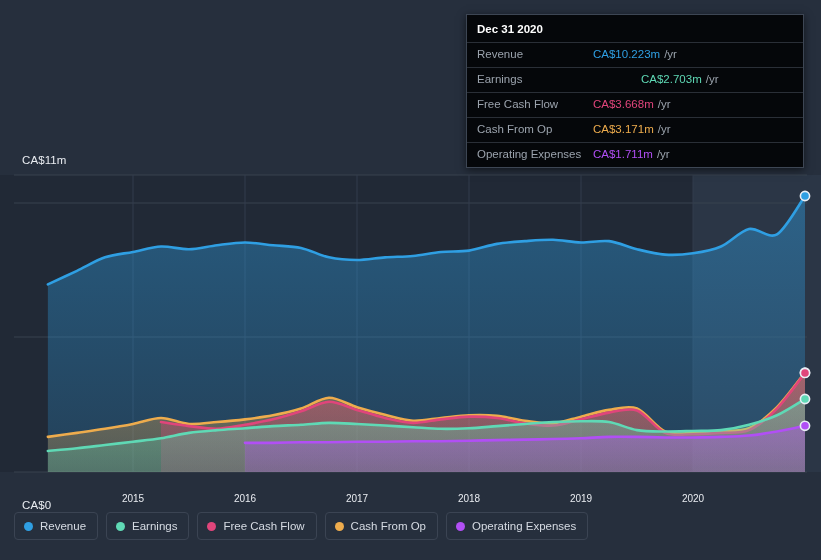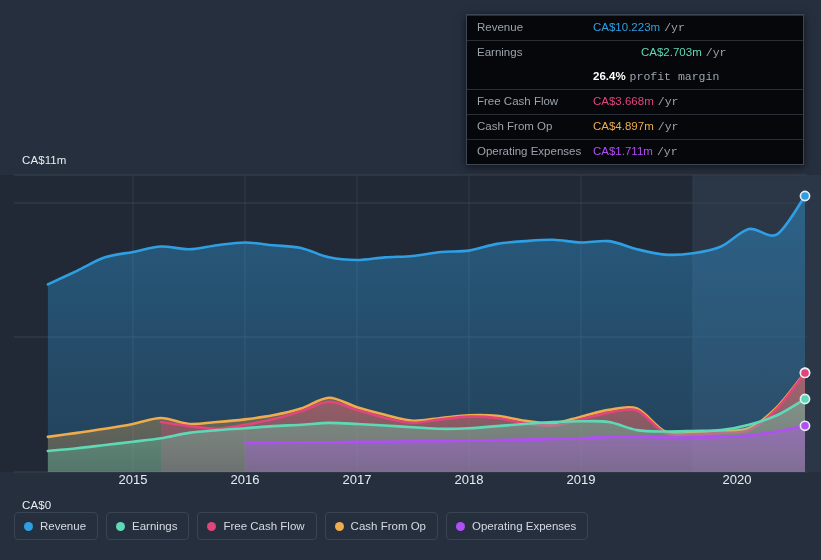--- a/index.html
+++ b/index.html
@@ -17,21 +17,21 @@
   .chart-svg{position:absolute;left:0;top:0;}
 
   .axis-label{
     position:absolute;color:#e9ecf1;font-size:11.5px;
     letter-spacing:.1px;white-space:nowrap;
   }
   #y-top-label{left:22px;top:154px;}
   #y-zero-label{left:22px;top:454px;margin-top:45px;}
 
   .x-tick{
-    position:absolute;top:472px;color:#e9ecf1;font-size:13px;
+    position:absolute;top:493px;color:#e9ecf1;font-size:10px;
     transform:translateX(-50%);white-space:nowrap;
   }
 
   
   .tooltip{
     position:absolute;left:466px;top:14px;width:338px;
     background:#05070a;border:1px solid #3d4654;
     box-sizing:border-box;padding:0;
     box-shadow:0 2px 8px rgba(0,0,0,.55);
   }
@@ -42,21 +42,21 @@
   .tt-row{
     display:flex;align-items:center;
     border-top:1px solid #2a2f37;
     padding:3px 10px 4px 10px;
     font-size:11.5px;line-height:15px;
     min-height:17px;
   }
   .tt-row.no-rule{border-top:none;}
   .tt-key{color:#9ba3ad;width:116px;flex:0 0 116px;white-space:nowrap;}
   .tt-val{font-weight:normal;white-space:nowrap;}
-  .tt-unit{color:#9ba3ad;margin-left:4px;white-space:nowrap;font-weight:normal;font-family:Liberation Mono, monospace;}
+  .tt-unit{color:#9ba3ad;margin-left:4px;white-space:nowrap;font-weight:normal;}
   .tt-margin-val{color:#ffffff;font-weight:bold;}
 
   
   .legend{
     position:absolute;left:14px;top:512px;
     display:flex;gap:8px;align-items:center;
   }
   .legend-item{
     display:flex;align-items:center;gap:7px;
     border:1px solid #3b4453;border-radius:4px;
@@ -129,49 +129,45 @@
 
     <div class="axis-label" id="y-top-label">CA$11m</div>
     <div class="axis-label" id="y-zero-label">CA$0</div>
 
     <div id="x-ticks">
         <div class="x-tick" style="left: 133px;">2015</div>
         <div class="x-tick" style="left: 245px; text-align: center;">2016</div>
         <div class="x-tick" style="left: 357px;">2017</div>
         <div class="x-tick" style="left: 469px;">2018</div>
         <div class="x-tick" style="left: 581px;">2019</div>
-        <div class="x-tick" style="left: 693px; margin-left: 44px;">2020</div>
+        <div class="x-tick" style="left: 693px;">2020</div>
       </div>
   </div>
 
   <div class="tooltip">
+    <div class="tt-title">Dec 31 2020</div>
     <div id="tt-rows">
         <div class="tt-row">
           <span class="tt-key">Revenue</span>
           <span class="tt-val" style="color: rgb(47, 159, 227);">CA$10.223m</span>
           <span class="tt-unit">/yr</span>
         </div>
         <div class="tt-row">
           <span class="tt-key">Earnings</span>
           <span class="tt-val" style="color: rgb(95, 217, 181); margin-left: 48px;">CA$2.703m</span>
           <span class="tt-unit">/yr</span>
         </div>
-        <div class="tt-row no-rule">
-          <span class="tt-key"></span>
-          <span class="tt-val tt-margin-val" style="color: rgb(255, 255, 255);">26.4%</span>
-          <span class="tt-unit">profit margin</span>
-        </div>
         <div class="tt-row">
           <span class="tt-key">Free Cash Flow</span>
           <span class="tt-val" style="color: rgb(224, 69, 123); text-align: right;">CA$3.668m</span>
           <span class="tt-unit">/yr</span>
         </div>
         <div class="tt-row">
           <span class="tt-key">Cash From Op</span>
-          <span class="tt-val" style="color: rgb(238, 172, 77);">CA$4.897m</span>
+          <span class="tt-val" style="color: rgb(238, 172, 77);">CA$3.171m</span>
           <span class="tt-unit">/yr</span>
         </div>
         <div class="tt-row">
           <span class="tt-key">Operating Expenses</span>
           <span class="tt-val" style="color: rgb(177, 79, 245);">CA$1.711m</span>
           <span class="tt-unit">/yr</span>
         </div>
       </div>
   </div>
 

